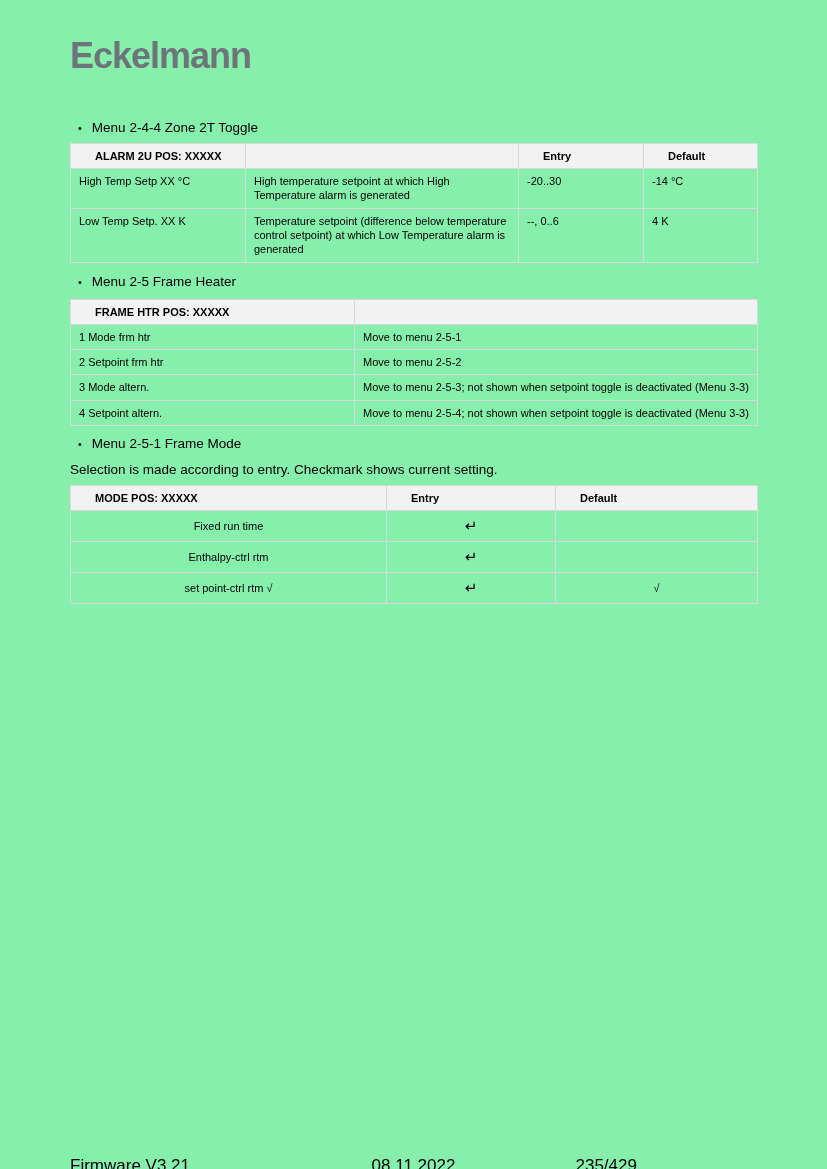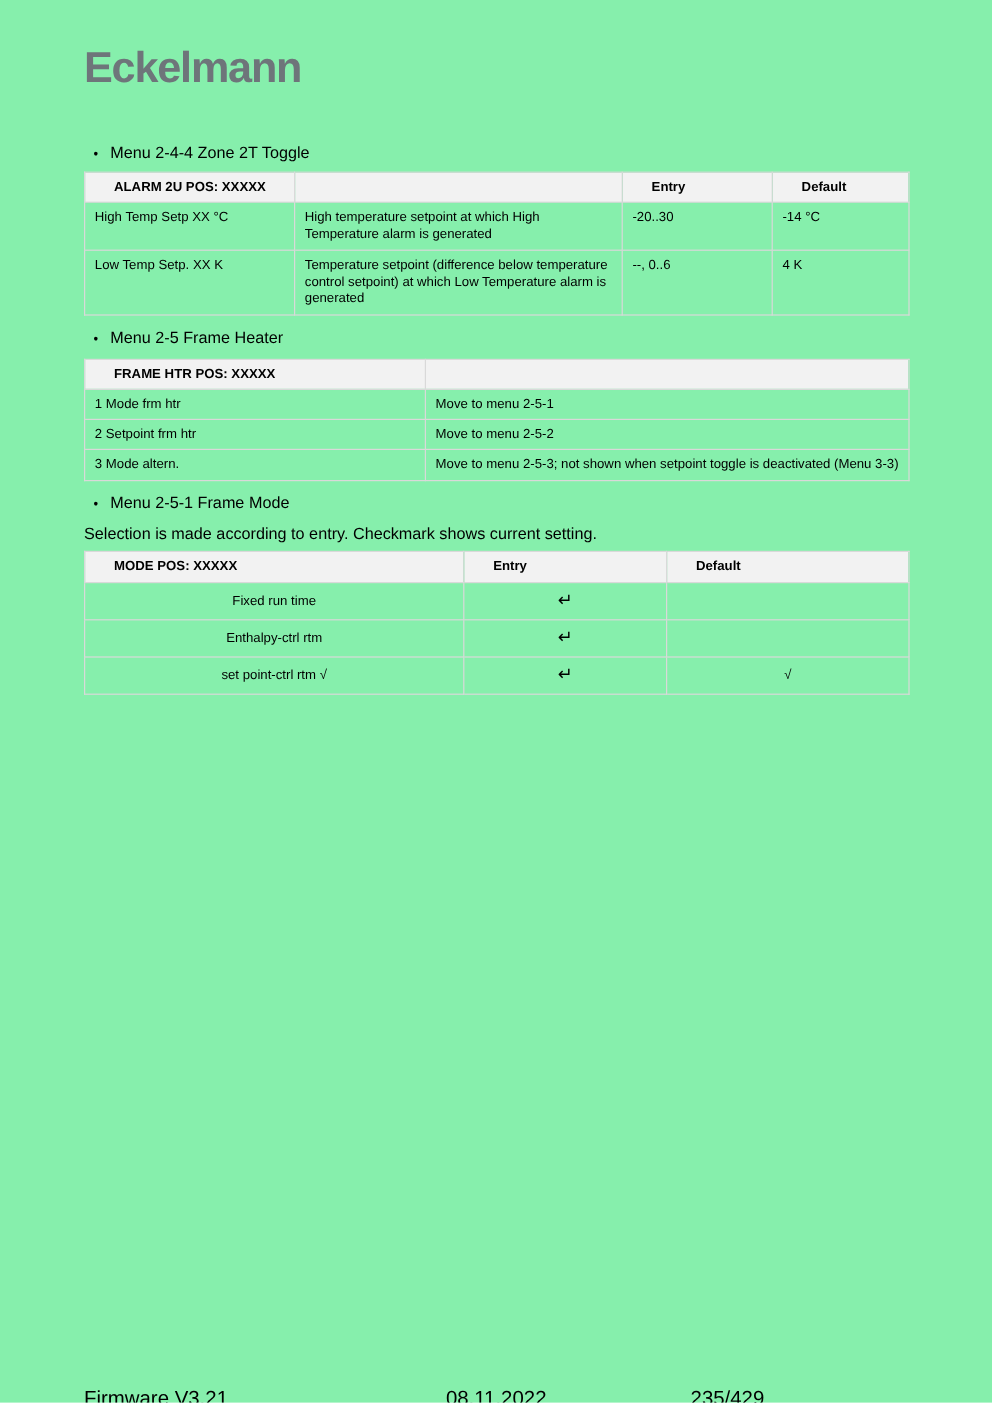--- a/index.html
+++ b/index.html
@@ -156,20 +156,24 @@
           <td>Move to menu 2-5-1</td>
         </tr>
         <tr>
           <td>2 Setpoint frm htr</td>
           <td>Move to menu 2-5-2</td>
         </tr>
         <tr>
           <td>3 Mode altern.</td>
           <td>Move to menu 2-5-3; not shown when setpoint toggle is deactivated (Menu 3-3)</td>
         </tr>
+        <tr>
+          <td>4 Setpoint altern.</td>
+          <td>Move to menu 2-5-4; not shown when setpoint toggle is deactivated (Menu 3-3)</td>
+        </tr>
       </tbody>
     </table>
 
     <div class="bullet-heading h3">
       <span class="bullet">•</span>
       <span>Menu 2-5-1 Frame Mode</span>
     </div>
 
     <div class="para">Selection is made according to entry. Checkmark shows current setting.</div>
 

